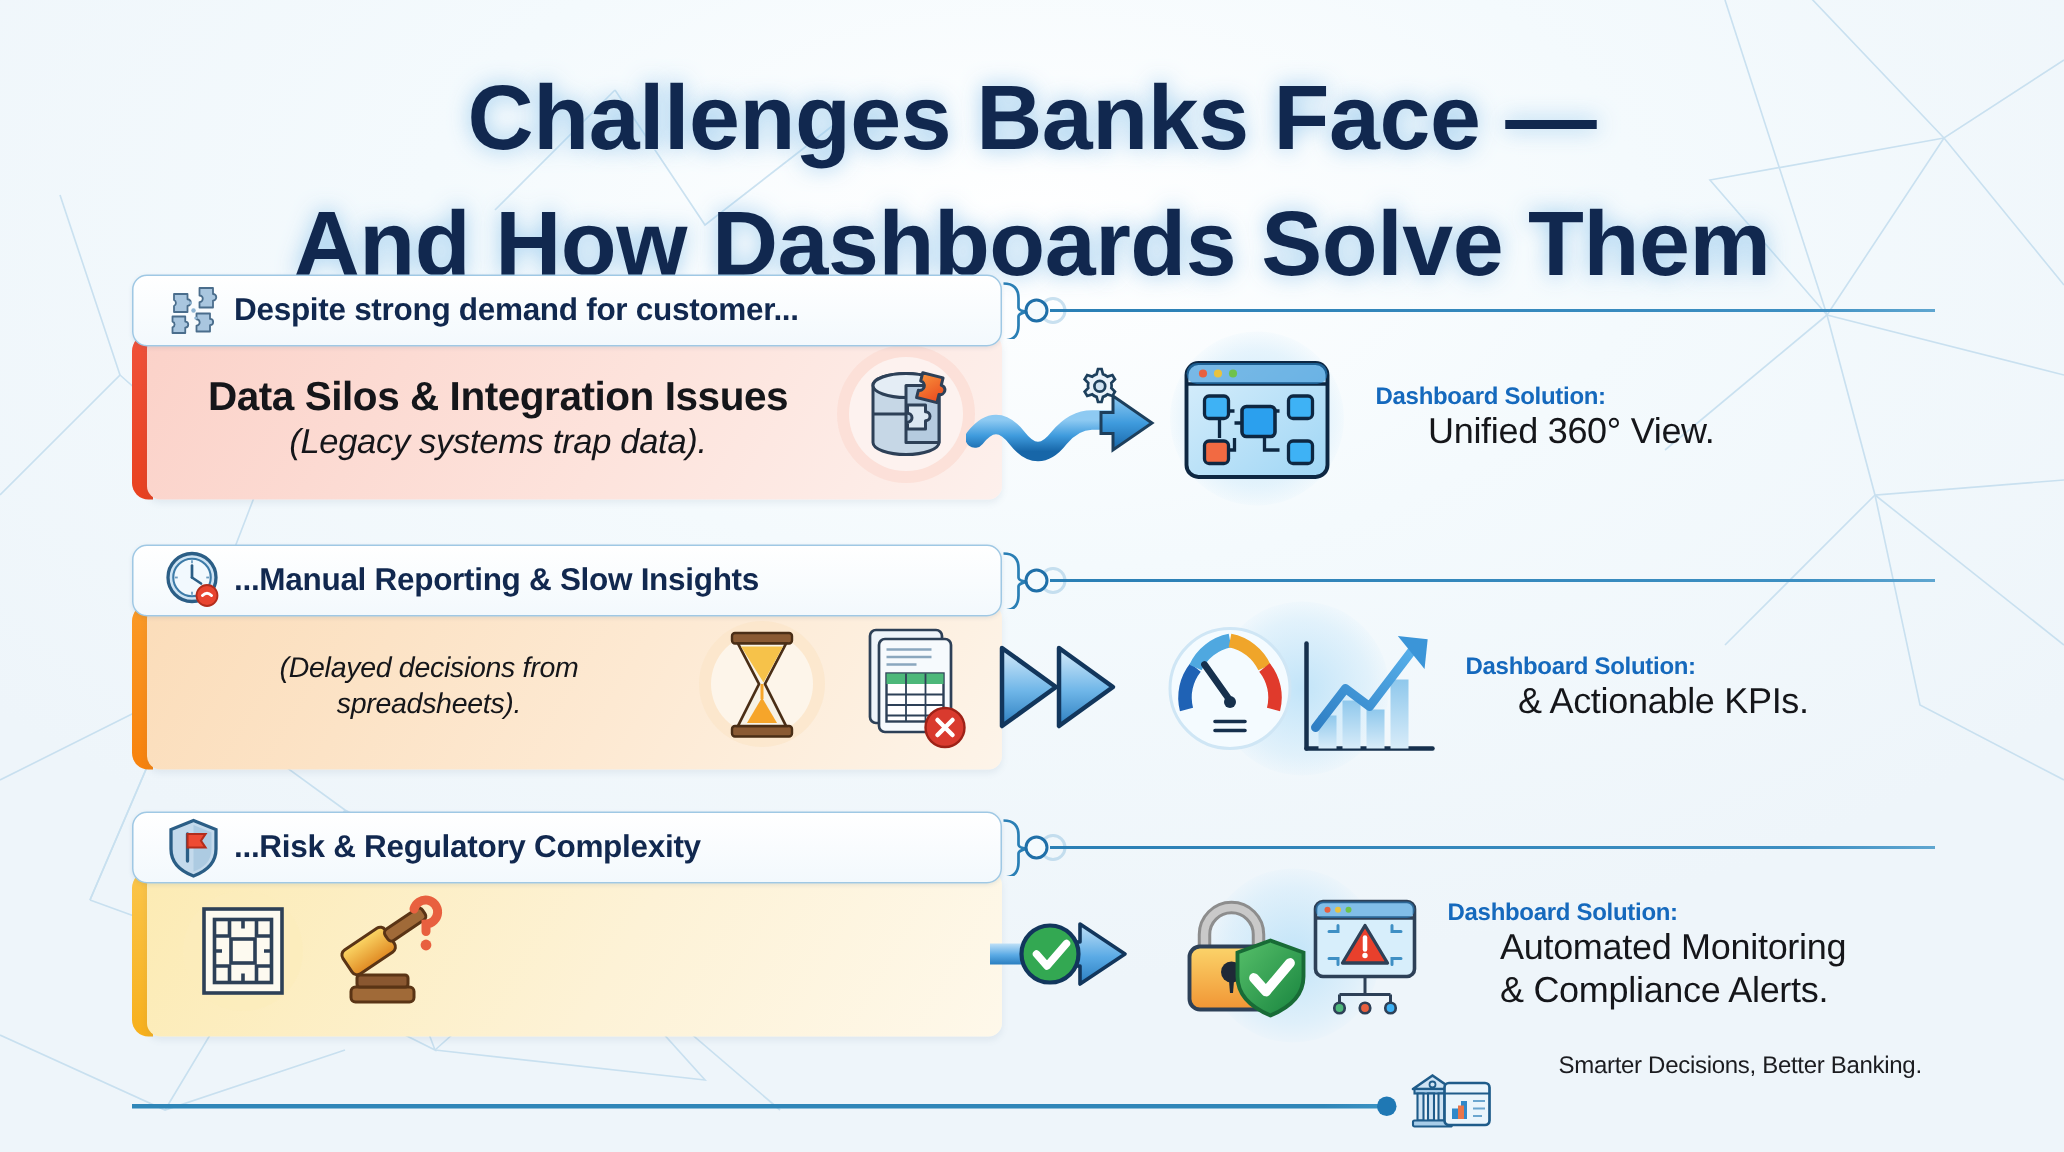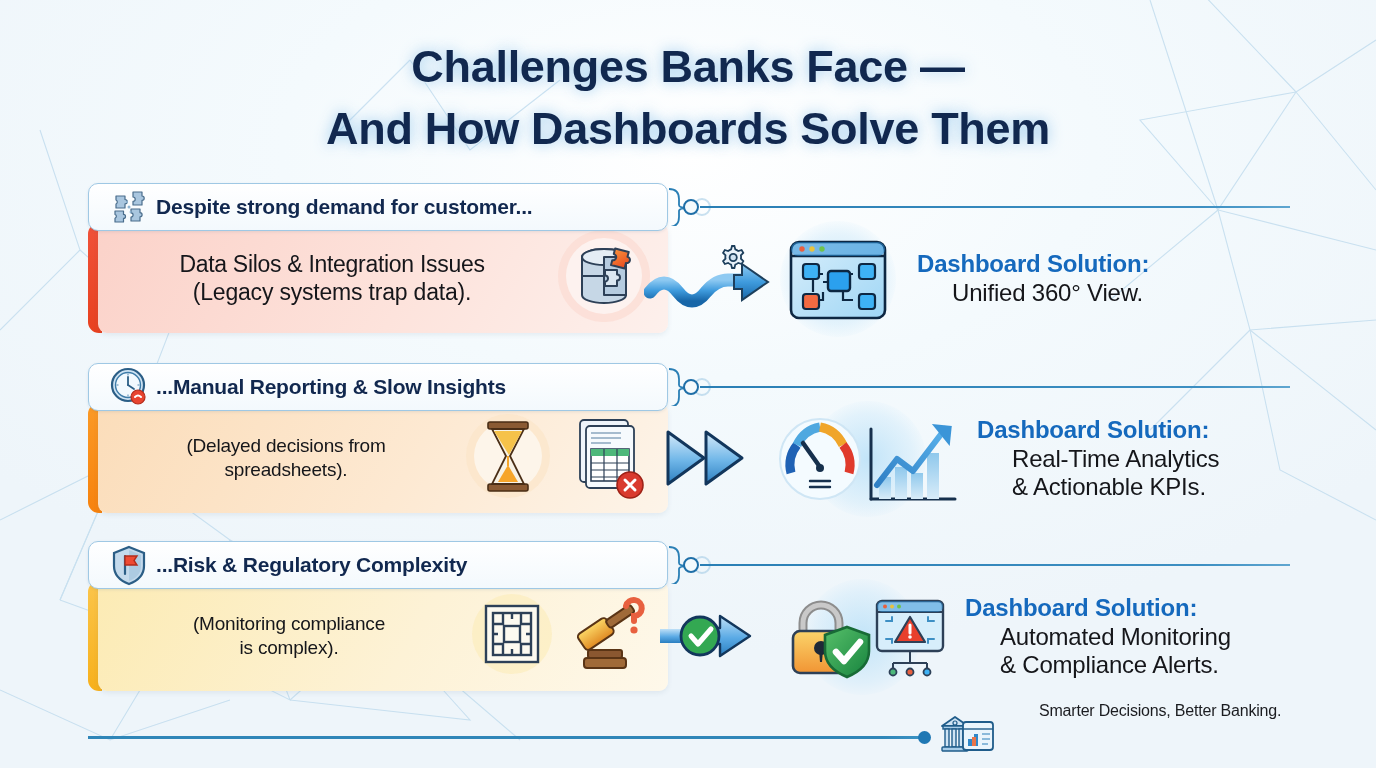--- a/index.html
+++ b/index.html
@@ -22,21 +22,21 @@
     width: 1376px; height: 768px;
     pointer-events: none;
   }
 
   
   .title {
     position: absolute;
     top: 36px; left: 0; right: 0;
     text-align: center;
     color: #11284f;
-    font-size: 45px;
+    font-size: 61px;
     font-weight: bold;
     line-height: 1.38;
     letter-spacing: -0.3px;
     text-shadow: 0 0 14px rgba(140,195,235,.85), 0 1px 0 rgba(255,255,255,.6);
   }
   .title .l2 { display:block; }
 
   
   .row { position: absolute; left: 0; right: 0; }
   .row1 { top: 183px; }
@@ -135,29 +135,30 @@
   }
   .card-text {
     flex: 1 1 auto;
     text-align: center;
     color: #15161a;
     line-height: 1.22;
     padding-right: 4px;
   }
   .card-text .strong {
     display: block;
-    font-size: 23px;
-    font-weight: normal;
+    font-size: 27px;
+    font-weight: bold;
     letter-spacing: -0.3px;
   }
   .card-text .sub {
     display: block;
     font-size: 23px;
     font-weight: normal;
     letter-spacing: -0.2px;
+    font-style: italic;
   }
   .card-text.single .sub { font-size: 19px; line-height: 1.25; }
   .card-icons {
     flex: 0 0 auto;
     display: flex;
     align-items: center;
     gap: 2px;
     padding-right: 4px;
   }
 
@@ -201,21 +202,21 @@
     background: radial-gradient(circle, rgba(186,225,248,.85) 0%, rgba(205,233,250,.45) 55%, rgba(230,243,252,0) 75%);
     z-index: 0;
   }
   .sol-icon svg { position: relative; z-index: 1; }
   .sol-text {
     margin-left: 16px;
     line-height: 1.2;
   }
   .sol-title {
     display: block;
-    font-size: 24px;
+    font-size: 16px;
     font-weight: bold;
     color: #1569bd;
     letter-spacing: -0.2px;
   }
   .sol-body {
     display: block;
     font-size: 24px;
     color: #15161a;
     letter-spacing: -0.2px;
   }
@@ -521,21 +522,20 @@
             <linearGradient id="lg2" x1="0" y1="1" x2="1" y2="0">
               <stop offset="0%" stop-color="#2f7fc4"></stop>
               <stop offset="100%" stop-color="#59b2ec"></stop>
             </linearGradient>
           </defs>
         </svg>
       </span>
       <span class="sol-text">
         <span class="sol-title">Dashboard Solution:</span>
         <span class="sol-body">
-          <span class="ln">Real-Time Analytics</span>
           <span class="ln">&amp; Actionable KPIs.</span>
         </span>
       </span>
     </div>
   </div>
 
   <div class="row row3">
 
     <div class="pill">
       <span class="pill-icon">
@@ -551,24 +551,20 @@
     <svg class="pill-notch" viewBox="0 0 24 38">
       <path d="M1,1 q10,0 10,10 v6 q0,3 10,3 q-10,0 -10,3 v6 q0,10 -10,10" fill="none" stroke="#2a7fb5" stroke-width="1.8"></path>
     </svg>
     <div class="node-halo"></div>
     <div class="node-dot"></div>
     <div class="connector-line"></div>
 
     <div class="card">
       <div class="card-accent" style="background:linear-gradient(180deg,#fbc54a,#f7b01c)"></div>
       <div class="card-body" style="background:linear-gradient(120deg,#fcebb4 0%,#fdf2d6 55%,#fef8ea 100%)">
-        <div class="card-text single">
-          <span class="sub">(Monitoring compliance</span>
-          <span class="sub">is complex).</span>
-        </div>
         <div class="card-icons">
           <span>
             <svg width="92" height="100" viewBox="0 0 92 100">
               <circle cx="46" cy="50" r="40" fill="#fcecbb" opacity=".65"></circle>
               <rect x="20" y="22" width="52" height="56" fill="#fdfaf0" stroke="#2d4057" stroke-width="2.4"></rect>
               <g stroke="#2d4057" stroke-width="2.4" fill="none">
                 <rect x="27" y="29" width="38" height="42"></rect>
                 <path d="M27,40 h10 v-11"></path>
                 <path d="M65,40 h-10 v-11"></path>
                 <path d="M27,60 h10 v11"></path>

